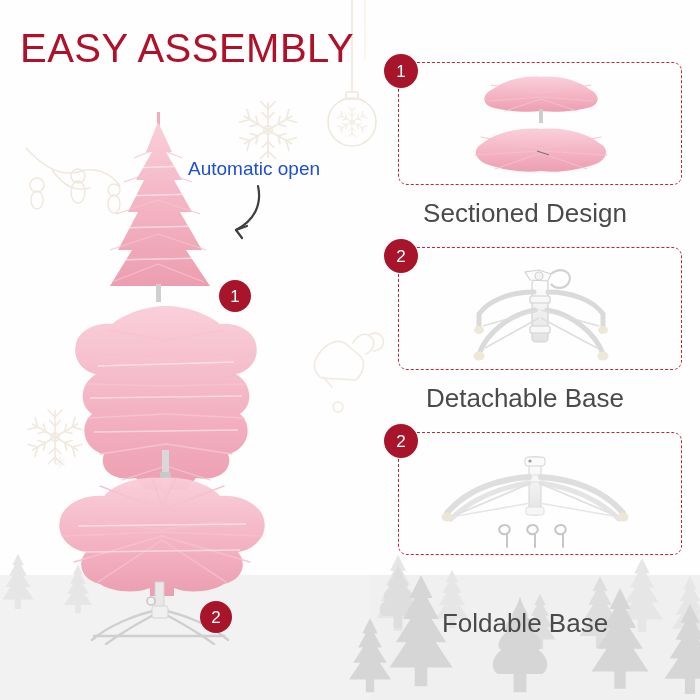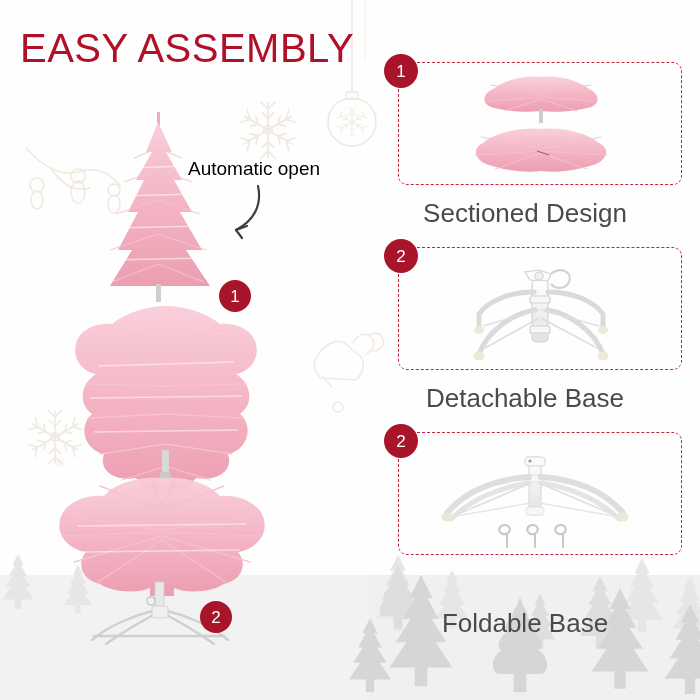--- a/index.html
+++ b/index.html
@@ -32,21 +32,21 @@
     position:absolute;left:20px;top:26px;
     font-size:40px;letter-spacing:0.5px;
     color:#b01028;
     font-weight:400;
     white-space:nowrap;
   }
 
   
   .callout{
     position:absolute;
-    font-size:19px;color:#000000;
+    font-size:19px;color:#1d4ed8;
     white-space:nowrap;
   }
   .callout.auto-open{left:188px;top:158px;}
 
   .badge{
     position:absolute;
     border-radius:50%;
     background:#a8152b;
     color:#ffffff;
     display:flex;align-items:center;justify-content:center;

